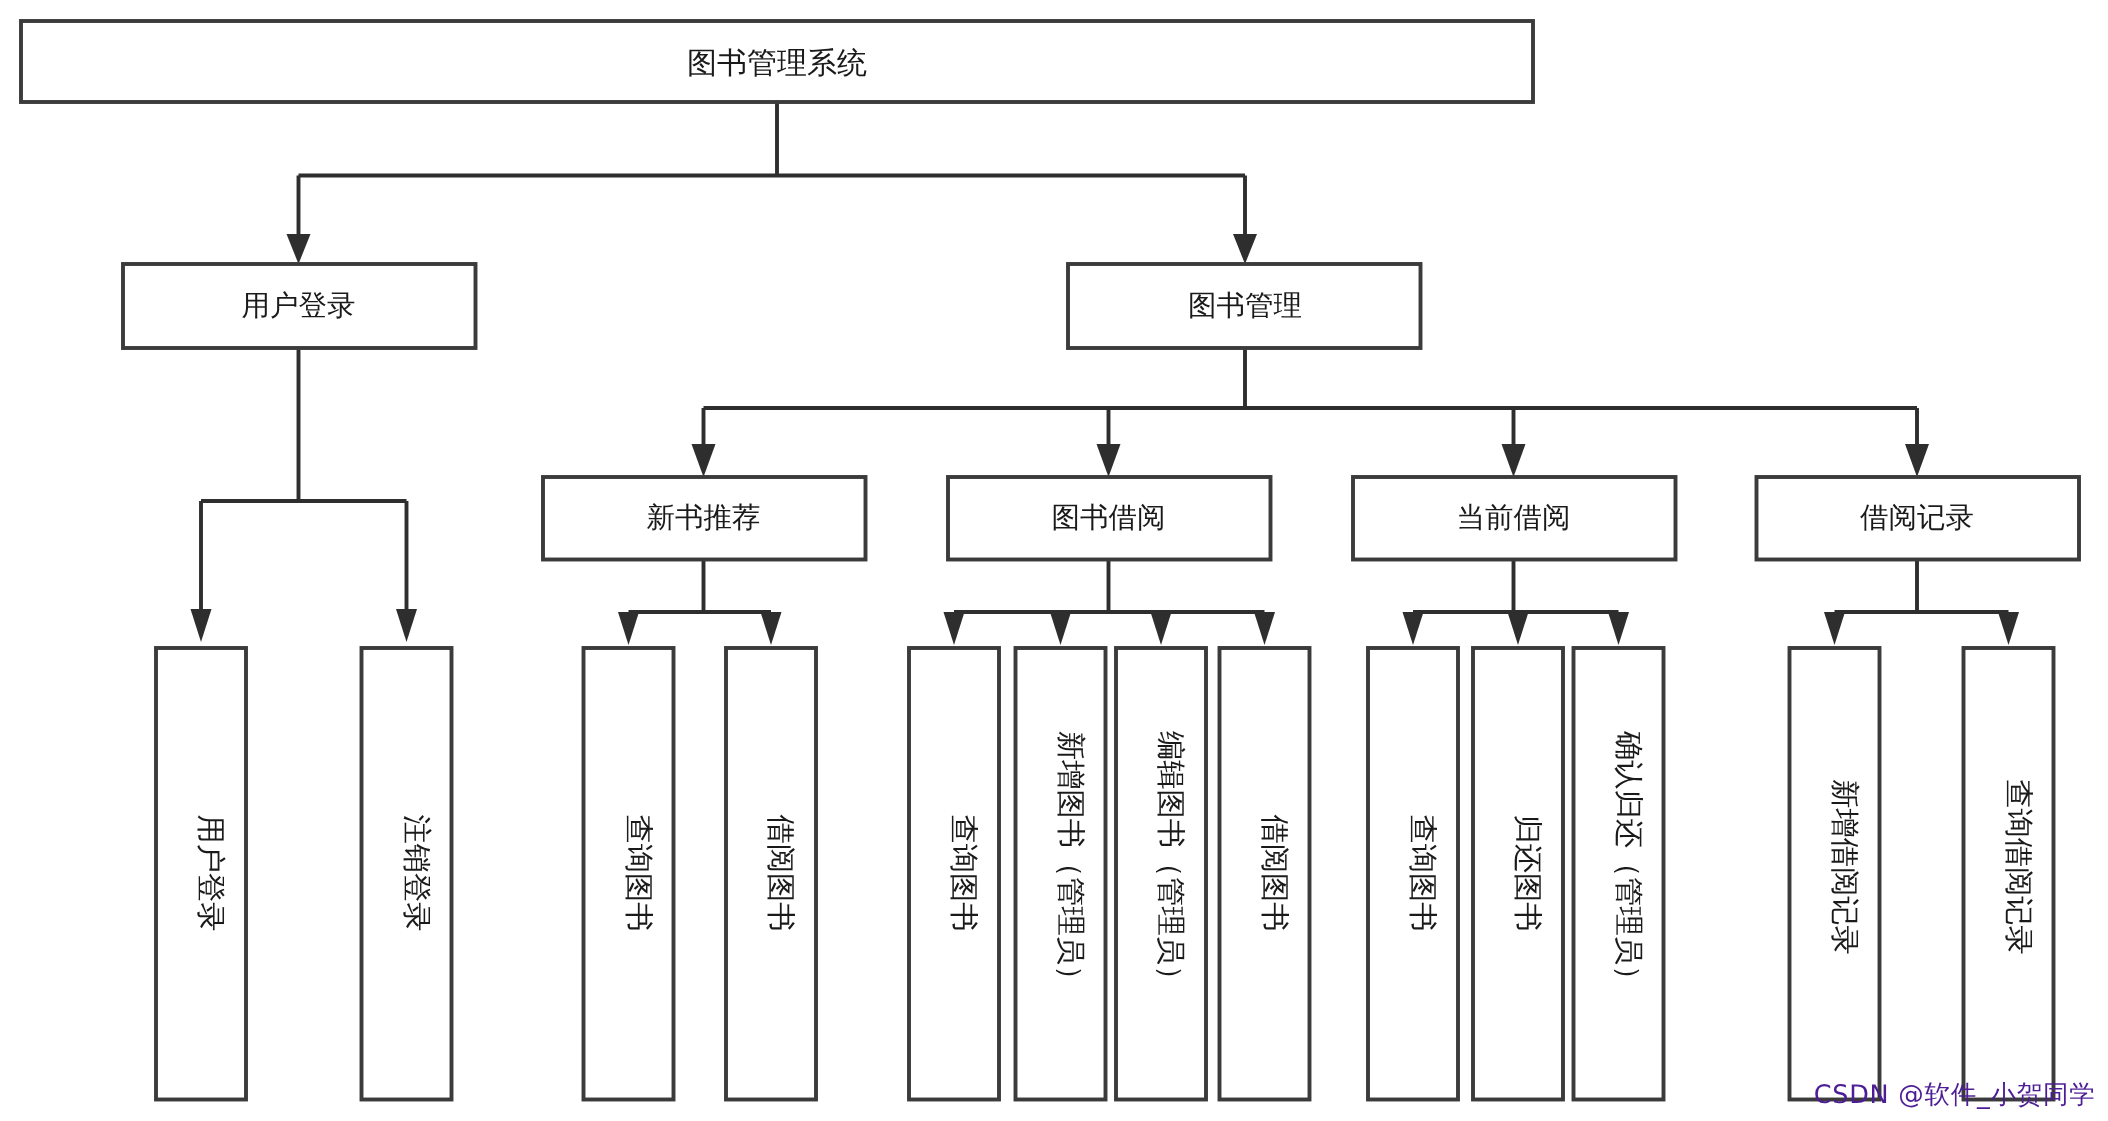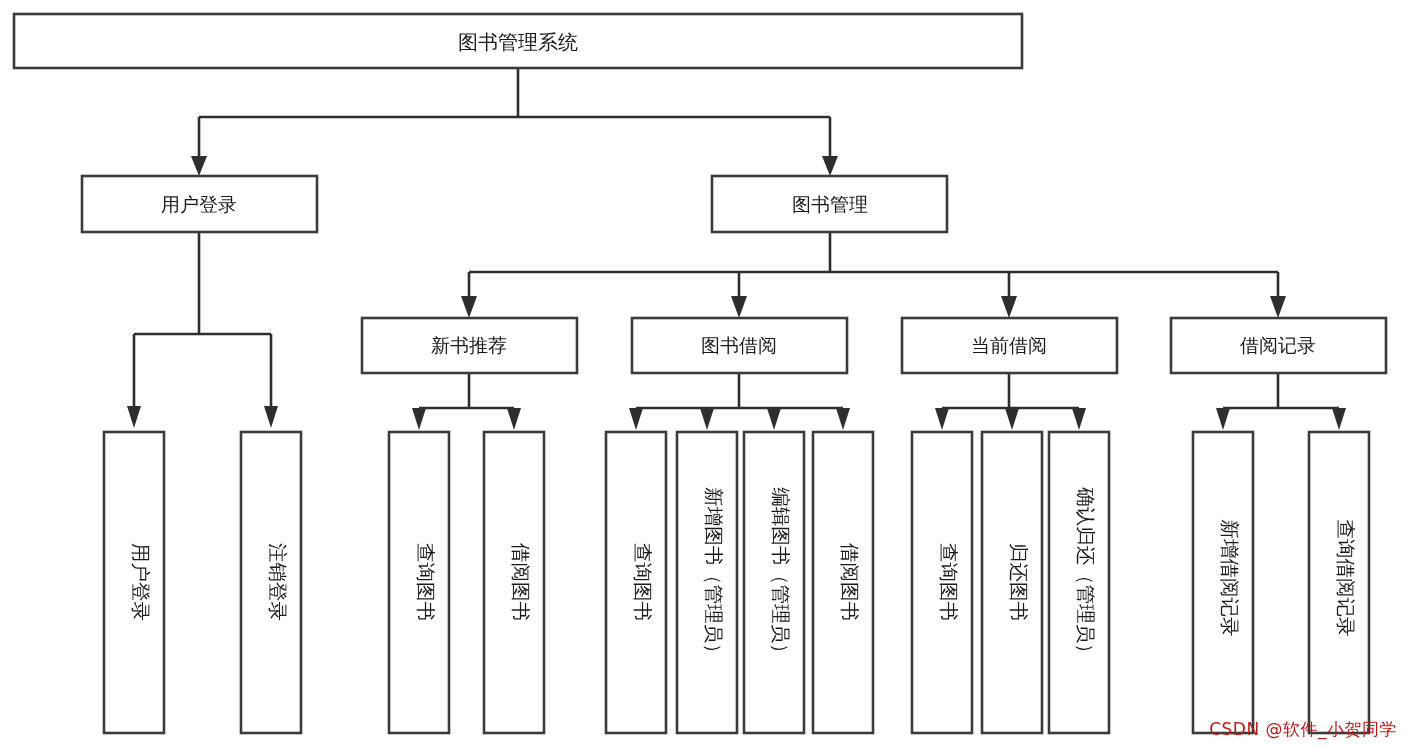--- a/index.html
+++ b/index.html
@@ -56,21 +56,21 @@
   .arrow-head {
     fill: #2e2e2e;
     stroke: none;
   }
   .watermark {
     position: absolute;
     right: 8px;
     bottom: 6px;
     font-family: "DejaVu Sans", "Liberation Sans", sans-serif;
     font-size: 17px;
-    color: #b91c1c;
+    color: #4c1d95;
     letter-spacing: 0.5px;
     white-space: nowrap;
     user-select: none;
   }
 </style>
 </head>
 <body>
 
 <div id="diagram-root">
   <svg id="flowchart" viewBox="0 0 1405 747" xmlns="http://www.w3.org/2000/svg">

